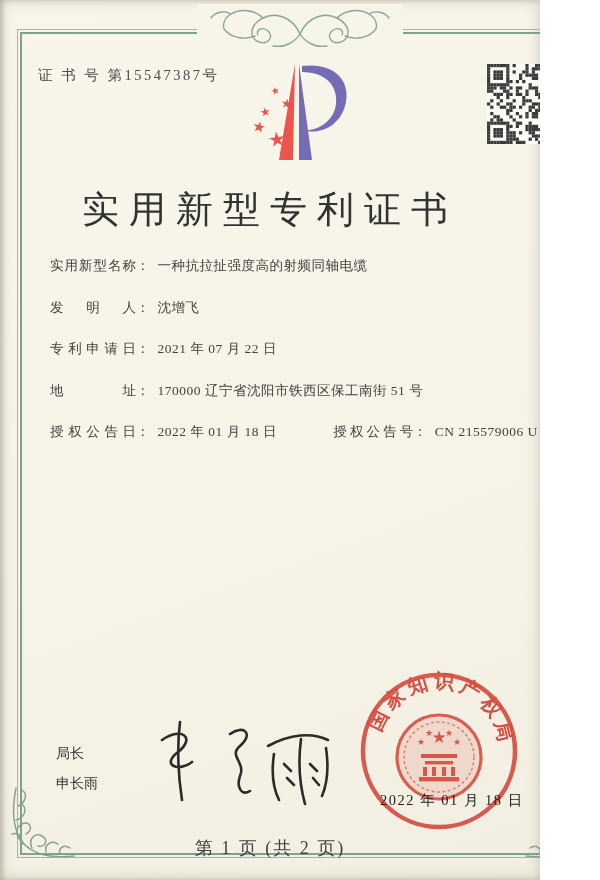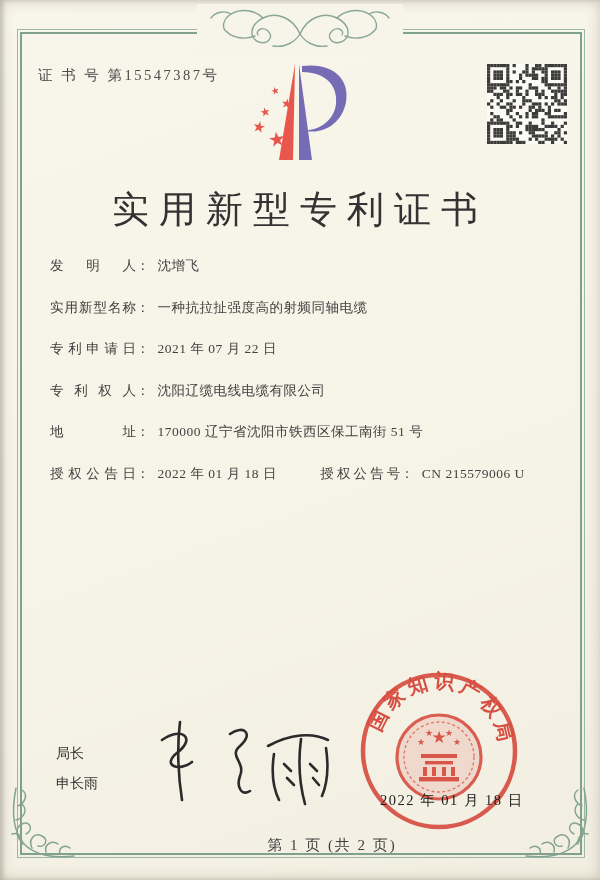--- a/index.html
+++ b/index.html
@@ -1,50 +1,50 @@
 <!DOCTYPE html>
 <html><head>
 <meta charset="utf-8">
 <style>
   html,body{margin:0;padding:0;}
   body{width:600px;height:880px;font-family:"Liberation Serif","DejaVu Serif",serif;}
-  .page{position:relative;width:600px;height:880px;overflow:hidden;
+  .page{position:relative;width:540px;height:880px;overflow:hidden;
         background:linear-gradient(160deg,#f8f5ea 0%,#f6f3e7 55%,#f2efe2 100%);
         box-shadow:inset 0 0 14px rgba(100,90,60,.28), inset 3px 0 4px rgba(40,40,40,.18);}
   
   .frame-outer{position:absolute;left:17px;top:29px;width:566px;height:827px;
         border:1px solid #9db8a8;}
   .frame-inner{position:absolute;left:2px;top:2px;right:2px;bottom:2px;border:2px solid #7fa18e;}
   
   .cert-number{position:absolute;left:38px;top:66px;font-size:14.5px;letter-spacing:2.5px;color:#4b4b4b;}
   .logo{position:absolute;left:236px;top:58px;}
   .qr{position:absolute;left:487px;top:64px;width:80px;height:80px;background:#fbfaf5;}
   .title{position:absolute;left:0;top:174px;width:100%;text-align:center;
          font-size:37px;letter-spacing:10px;color:#333;font-weight:500;margin-top:11px;}
   
   .fields{position:absolute;left:50px;top:253px;width:510px;font-size:13.5px;color:#424242;}
   .frow{margin-bottom:15.5px;line-height:26px;white-space:nowrap;}
   .flabel{display:inline-block;width:86px;text-align:justify;text-align-last:justify;vertical-align:top;}
   .fcolon{display:inline-block;margin-right:8px;}
   .fval{letter-spacing:.5px;}
-  .pair2{margin-left:40px;}
+  .pair2{margin-left:53px;}
   .pair2 .flabel{width:80px;}
   
   .body-text{position:absolute;left:46px;top:524px;width:510px;font-size:13.2px;
              line-height:21.5px;color:#4a4a4a;text-align:justify;}
   .body-text p{margin:0 0 8px;text-indent:2em;}
   
   .officer{position:absolute;left:56px;top:738px;font-family:"Liberation Sans","DejaVu Sans",sans-serif;
            font-size:14px;color:#333;line-height:30px;}
   .signature{position:absolute;left:140px;top:712px;}
   .seal{position:absolute;left:353px;top:665px;mix-blend-mode:multiply;opacity:.95;}
   .seal-date{position:absolute;left:380px;top:791px;font-size:14.5px;letter-spacing:1.5px;
              color:#1d1d1d;z-index:5;}
   .page-footer{position:absolute;left:0;top:836px;width:100%;text-align:center;
-               font-size:15px;letter-spacing:2px;color:#3f3f3f;margin-left:32px;}
+               font-size:18px;letter-spacing:2px;color:#3f3f3f;}
   .top-ornament{position:absolute;left:197px;top:4px;background:#f7f4e9;}
   .corner-l{position:absolute;left:2px;top:786px;}
   .corner-r{position:absolute;left:524px;top:786px;}
 </style>
 </head>
 <body>
 
 <div class="page">
 
   <div class="frame-outer">
@@ -382,30 +382,27 @@
       <rect x="48" y="72" width="3" height="3" fill="#3b3b3b"></rect>
       <rect x="51" y="72" width="3" height="3" fill="#3b3b3b"></rect>
       <rect x="60" y="72" width="3" height="3" fill="#3b3b3b"></rect>
       <rect x="72" y="72" width="3" height="3" fill="#3b3b3b"></rect>
     </svg>
 
   <div class="title">实用新型专利证书</div>
 
   <div class="fields">
     <div class="frow">
+      <span class="flabel">实用新型名称</span><span class="fcolon">：</span><span class="fval">一种抗拉扯强度高的射频同轴电缆</span>
+    </div>
+    <div class="frow">
       <span class="flabel">发明人</span><span class="fcolon">：</span><span class="fval">沈增飞</span>
     </div>
     <div class="frow">
-      <span class="flabel">实用新型名称</span><span class="fcolon">：</span><span class="fval">一种抗拉扯强度高的射频同轴电缆</span>
-    </div>
-    <div class="frow">
       <span class="flabel">专利申请日</span><span class="fcolon">：</span><span class="fval">2021 年 07 月 22 日</span>
-    </div>
-    <div class="frow">
-      <span class="flabel">专利权人</span><span class="fcolon">：</span><span class="fval">沈阳辽缆电线电缆有限公司</span>
     </div>
     <div class="frow">
       <span class="flabel">地址</span><span class="fcolon">：</span><span class="fval">170000  辽宁省沈阳市铁西区保工南街 51 号</span>
     </div>
     <div class="frow">
       <span><span class="flabel">授权公告日</span><span class="fcolon">：</span><span class="fval">2022 年 01 月 18 日</span></span>
       <span class="pair2"><span class="flabel">授权公告号</span><span class="fcolon">：</span><span class="fval">CN 215579006 U</span></span>
     </div>
   </div>
 

